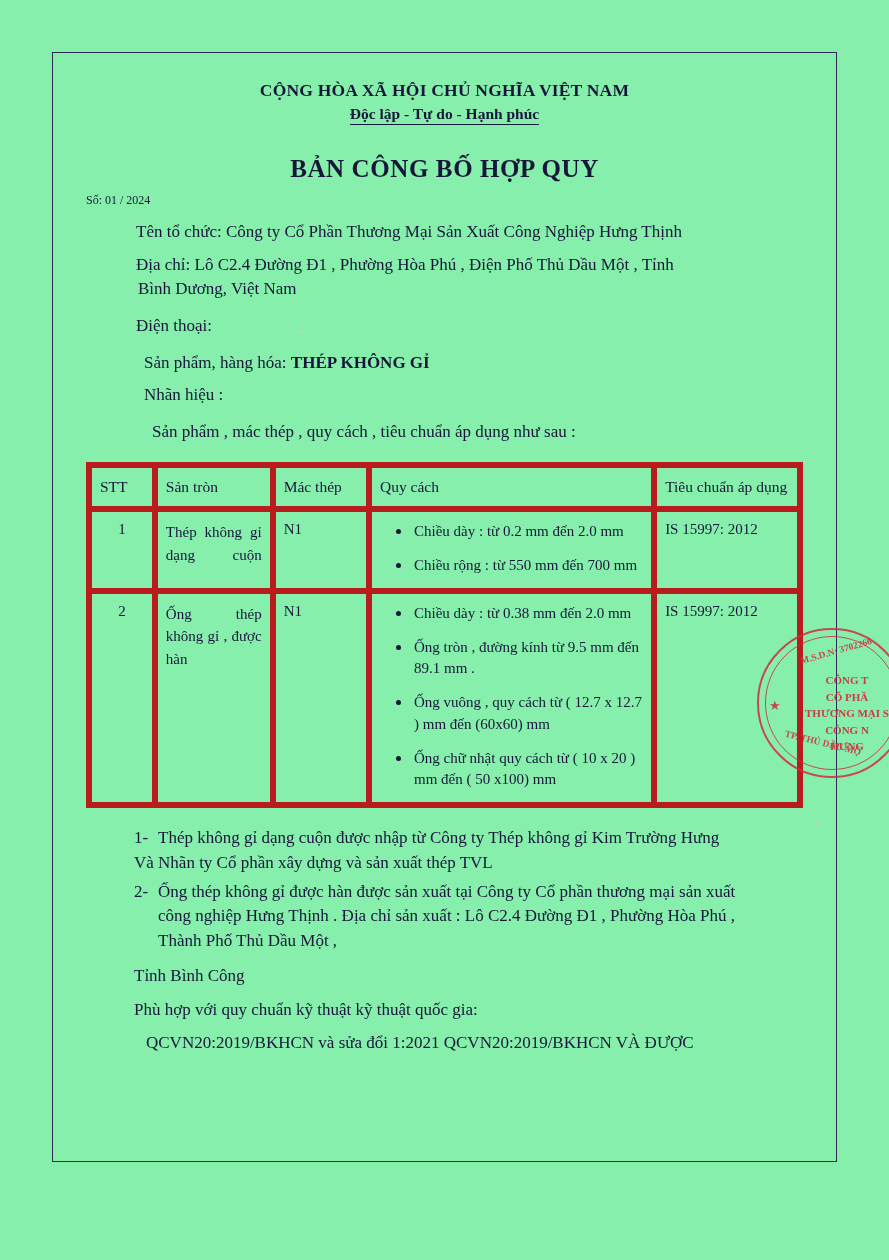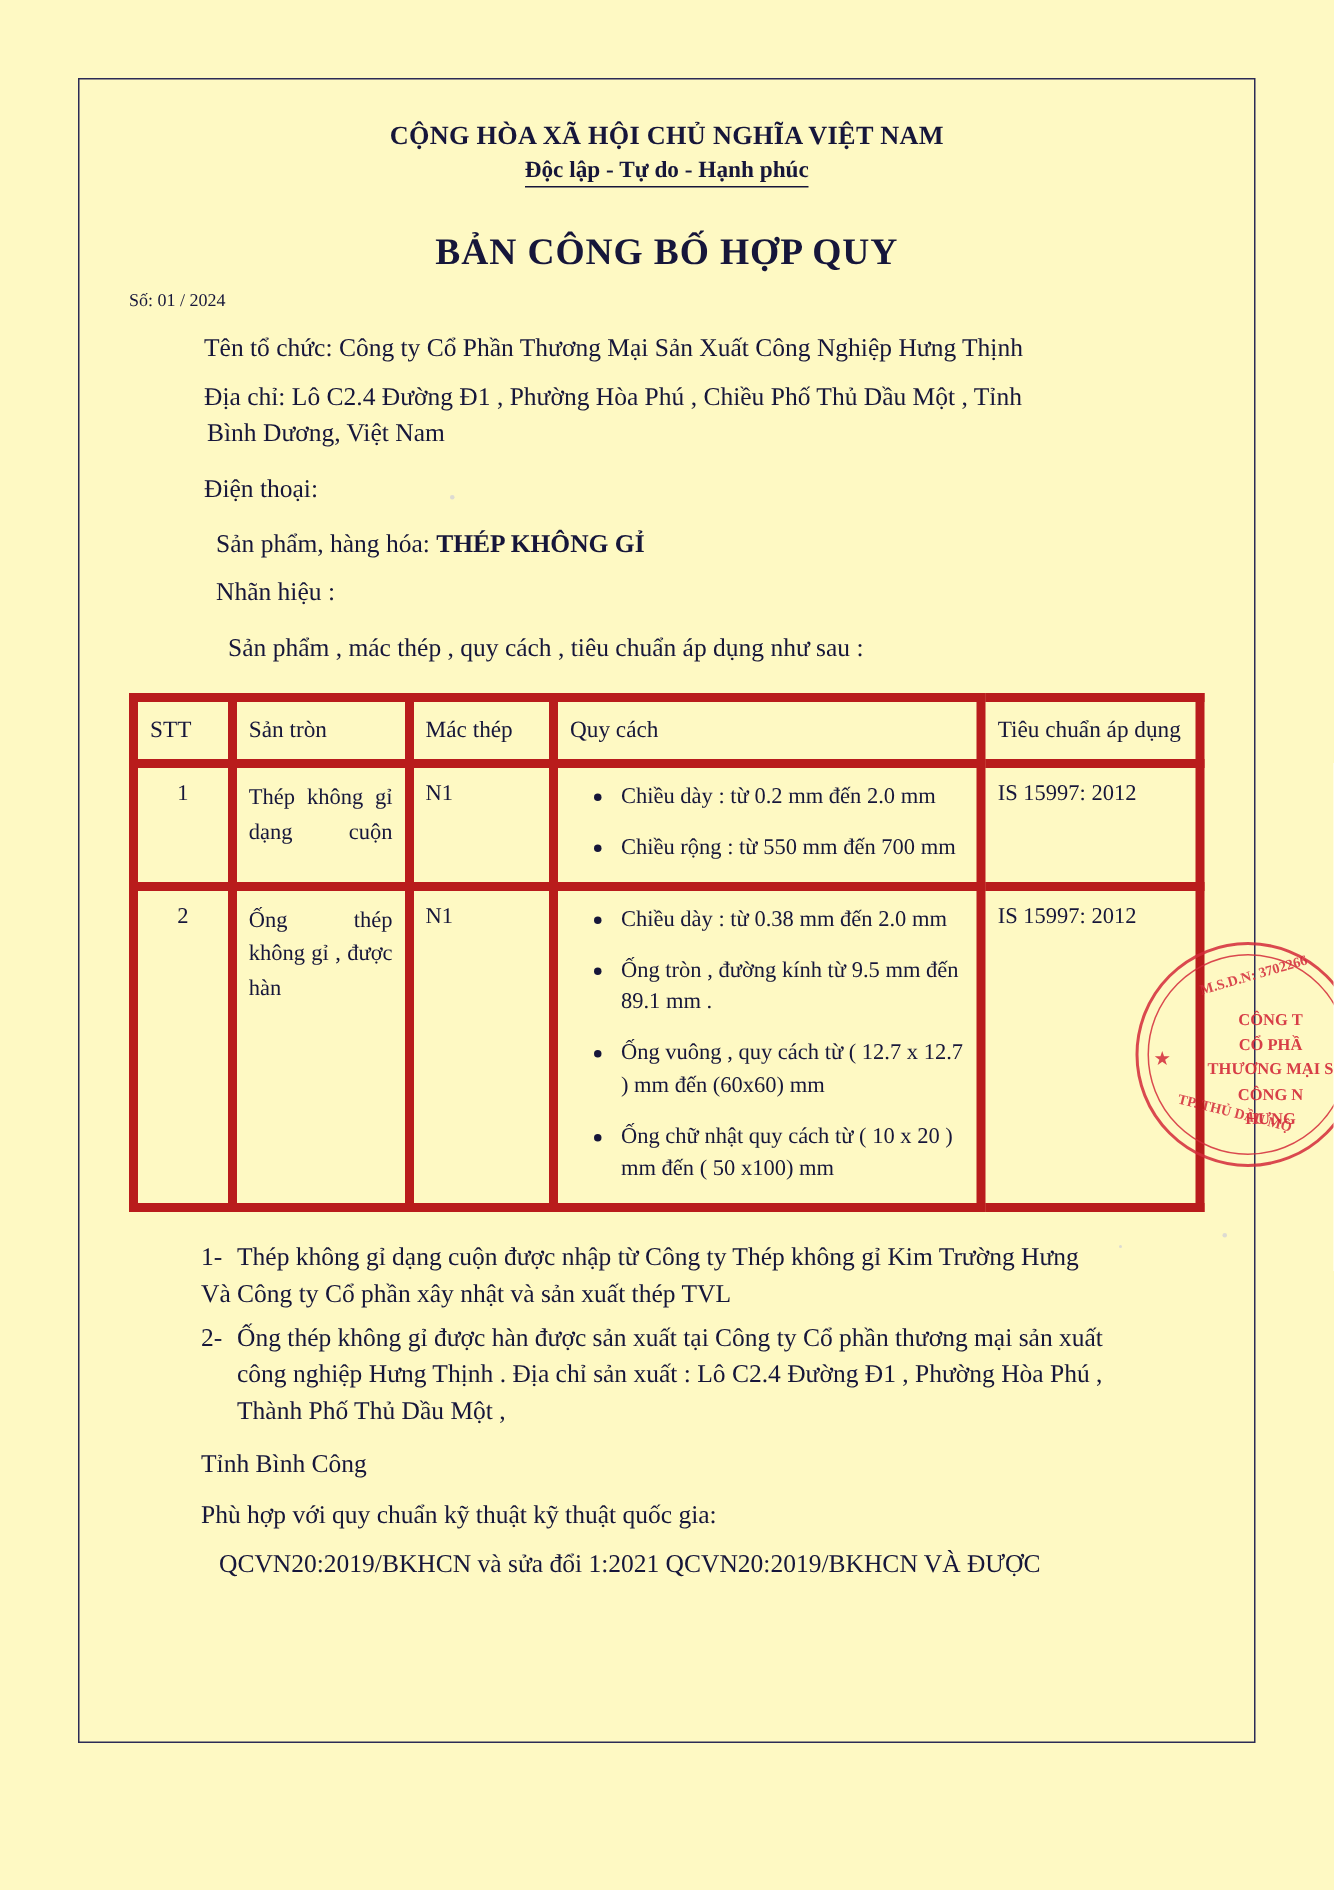--- a/index.html
+++ b/index.html
@@ -13,21 +13,21 @@
     position: relative;
     font-family: "Liberation Serif", serif;
     color: #1a1a2e;
     overflow: hidden;
   }
   .page {
     position: absolute;
     left: 0; top: 0;
     width: 889px;
     height: 1260px;
-    background: #fef9c3;
+    background: #86efac;
   }
   .doc-border {
     position: absolute;
     left: 52px;
     top: 52px;
     width: 785px;
     height: 1110px;
     border: 1px solid #2b2b55;
     box-sizing: border-box;
   }
@@ -274,21 +274,21 @@
 
     <div class="national-header">
       <div class="nat-line1">CỘNG HÒA XÃ HỘI CHỦ NGHĨA VIỆT NAM</div>
       <div><span class="nat-line2">Độc lập - Tự do - Hạnh phúc</span></div>
     </div>
 
     <div class="doc-title">BẢN CÔNG BỐ HỢP QUY</div>
     <div class="doc-number">Số: 01 / 2024</div>
 
     <div class="para indent">Tên tổ chức: Công ty Cổ Phần Thương Mại Sản Xuất Công Nghiệp Hưng Thịnh</div>
-    <div class="para indent" style="margin-top:8px">Địa chỉ: Lô C2.4 Đường Đ1 , Phường Hòa Phú , Chiều Phố Thủ Dầu Một , Tỉnh</div>
+    <div class="para indent" style="margin-top:8px">Địa chỉ: Lô C2.4 Đường Đ1 , Phường Hòa Phú , Điện Phố Thủ Dầu Một , Tỉnh</div>
     <div class="para" style="margin-top:0;padding-left:52px">Bình Dương, Việt Nam</div>
     <div class="para indent">Điện thoại:</div>
 
     <div class="para indent2">
       <span>Sản phẩm, hàng hóa:</span>
       <span class="bold">THÉP KHÔNG GỈ</span>
     </div>
     <div class="para indent2" style="margin-top:8px">Nhãn hiệu :</div>
     <div class="para indent3">Sản phẩm , mác thép , quy cách , tiêu chuẩn áp dụng như sau :</div>
 
@@ -330,21 +330,21 @@
           <td class="col-std">IS 15997: 2012</td>
         </tr>
       </tbody>
     </table>
 
     <div class="notes">
       <div class="note-item">
         <span class="note-num">1-</span>
         <span class="note-text">Thép không gỉ dạng cuộn được nhập từ Công ty Thép không gỉ Kim Trường Hưng</span>
       </div>
-      <div class="note-cont">Và Công ty Cổ phần xây nhật và sản xuất thép TVL</div>
+      <div class="note-cont">Và Nhãn ty Cổ phần xây dựng và sản xuất thép TVL</div>
 
       <div class="note-item">
         <span class="note-num">2-</span>
         <span class="note-text">Ống thép không gỉ được hàn được sản xuất tại Công ty Cổ phần thương mại sản xuất</span>
       </div>
       <div class="note-cont2">công nghiệp Hưng Thịnh . Địa chỉ sản xuất : Lô C2.4 Đường Đ1 , Phường Hòa Phú ,</div>
       <div class="note-cont2">Thành Phố Thủ Dầu Một ,</div>
     </div>
 
     <div class="closing">

